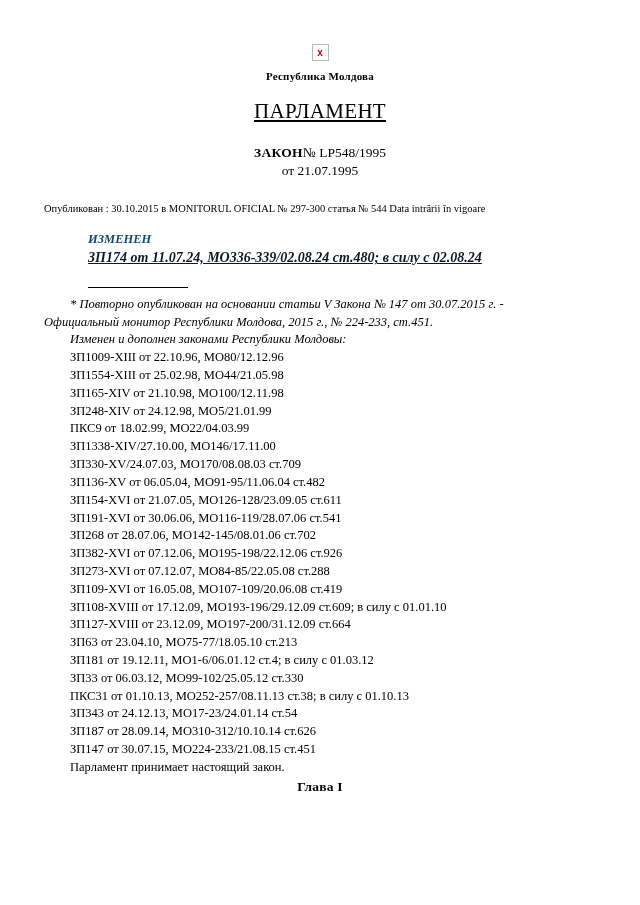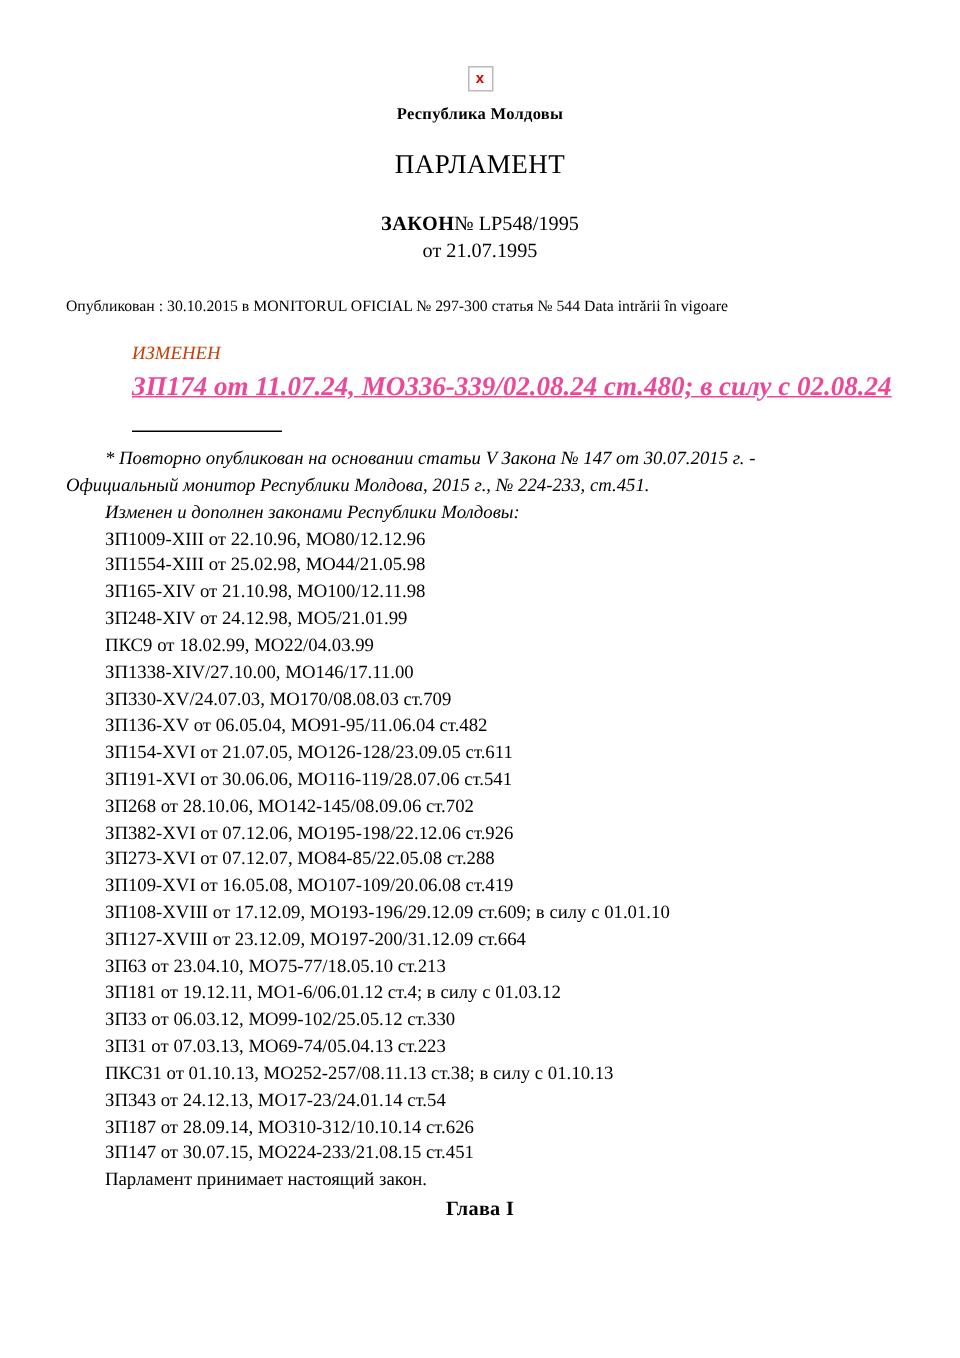--- a/index.html
+++ b/index.html
@@ -54,23 +54,24 @@
   
   .republic {
     text-align: center;
     font-weight: bold;
     font-size: 11px;
     letter-spacing: 0.2px;
     margin: 0 0 17px 0;
   }
   .parlament {
     text-align: center;
-    font-size: 18px;
+    font-size: 21px;
     margin: 0 0 19px 0;
     letter-spacing: 0.3px;
+    text-decoration: underline;
   }
   .law-line {
     text-align: center;
     font-size: 13.5px;
     margin: 0;
     line-height: 1.45;
   }
   .law-line .law-word {
     font-weight: bold;
     letter-spacing: 0.3px;
@@ -91,32 +92,32 @@
   
   .published {
     font-size: 10.5px;
     margin: 0 0 16px 0;
     line-height: 1.3;
     white-space: nowrap;
   }
 
   
   .modified-label {
-    color: #c2410c;
-    font-weight: normal;
+    color: #0c4a6e;
+    font-weight: bold;
     font-style: italic;
     font-size: 12.5px;
     margin: 0 0 1px 44px;
     line-height: 1.35;
   }
   .modified-link {
-    color: #ec4899;
+    color: #0f172a;
     font-style: italic;
     font-weight: bold;
-    font-size: 18px;
+    font-size: 14px;
     text-decoration: underline;
     margin: 0 0 9px 44px;
     line-height: 1.35;
     display: block;
     cursor: pointer;
   }
 
   
   .hrule-wrap {
     margin: 0 0 1px 44px;
@@ -159,21 +160,21 @@
 <body>
 
 <div class="page">
 
   <div class="broken-image-wrap">
     <span class="broken-image">
       <span class="x-mark">x</span>
     </span>
   </div>
 
-  <div class="republic">Республика Молдовы</div>
+  <div class="republic">Республика Молдова</div>
 
   <div class="parlament">ПАРЛАМЕНТ</div>
 
   <div class="law-line">
     <span class="law-word">ЗАКОН</span><span>№ LP548/1995</span>
   </div>
   <div class="law-date">от 21.07.1995</div>
 
 
   <div class="published">Опубликован : 30.10.2015 в MONITORUL OFICIAL № 297-300 статья № 544 Data intrării în vigoare</div>
@@ -194,30 +195,29 @@
       <div class="list-line">ЗП1009-XIII от 22.10.96, MO80/12.12.96</div>
       <div class="list-line">ЗП1554-XIII от 25.02.98, MO44/21.05.98</div>
       <div class="list-line">ЗП165-XIV от 21.10.98, MO100/12.11.98</div>
       <div class="list-line">ЗП248-XIV от 24.12.98, MO5/21.01.99</div>
       <div class="list-line">ПКС9 от 18.02.99, MO22/04.03.99</div>
       <div class="list-line">ЗП1338-XIV/27.10.00, MO146/17.11.00</div>
       <div class="list-line">ЗП330-XV/24.07.03, MO170/08.08.03 ст.709</div>
       <div class="list-line">ЗП136-XV от 06.05.04, MO91-95/11.06.04 ст.482</div>
       <div class="list-line">ЗП154-XVI от 21.07.05, MO126-128/23.09.05 ст.611</div>
       <div class="list-line">ЗП191-XVI от 30.06.06, MO116-119/28.07.06 ст.541</div>
-      <div class="list-line">ЗП268 от 28.10.06, MO142-145/08.09.06 ст.702</div>
+      <div class="list-line">ЗП268 от 28.07.06, MO142-145/08.01.06 ст.702</div>
       <div class="list-line">ЗП382-XVI от 07.12.06, MO195-198/22.12.06 ст.926</div>
       <div class="list-line">ЗП273-XVI от 07.12.07, MO84-85/22.05.08 ст.288</div>
       <div class="list-line">ЗП109-XVI от 16.05.08, MO107-109/20.06.08 ст.419</div>
       <div class="list-line">ЗП108-XVIII от 17.12.09, MO193-196/29.12.09 ст.609; в силу с 01.01.10</div>
       <div class="list-line">ЗП127-XVIII от 23.12.09, MO197-200/31.12.09 ст.664</div>
       <div class="list-line">ЗП63 от 23.04.10, MO75-77/18.05.10 ст.213</div>
       <div class="list-line">ЗП181 от 19.12.11, MO1-6/06.01.12 ст.4; в силу с 01.03.12</div>
       <div class="list-line">ЗП33 от 06.03.12, MO99-102/25.05.12 ст.330</div>
-      <div class="list-line">ЗП31 от 07.03.13, MO69-74/05.04.13 ст.223</div>
       <div class="list-line">ПКС31 от 01.10.13, MO252-257/08.11.13 ст.38; в силу с 01.10.13</div>
       <div class="list-line">ЗП343 от 24.12.13, MO17-23/24.01.14 ст.54</div>
       <div class="list-line">ЗП187 от 28.09.14, MO310-312/10.10.14 ст.626</div>
       <div class="list-line">ЗП147 от 30.07.15, MO224-233/21.08.15 ст.451</div>
     </div>
 
   <div class="list-line">Парламент принимает настоящий закон.</div>
 
   <div class="chapter">Глава I</div>
 

